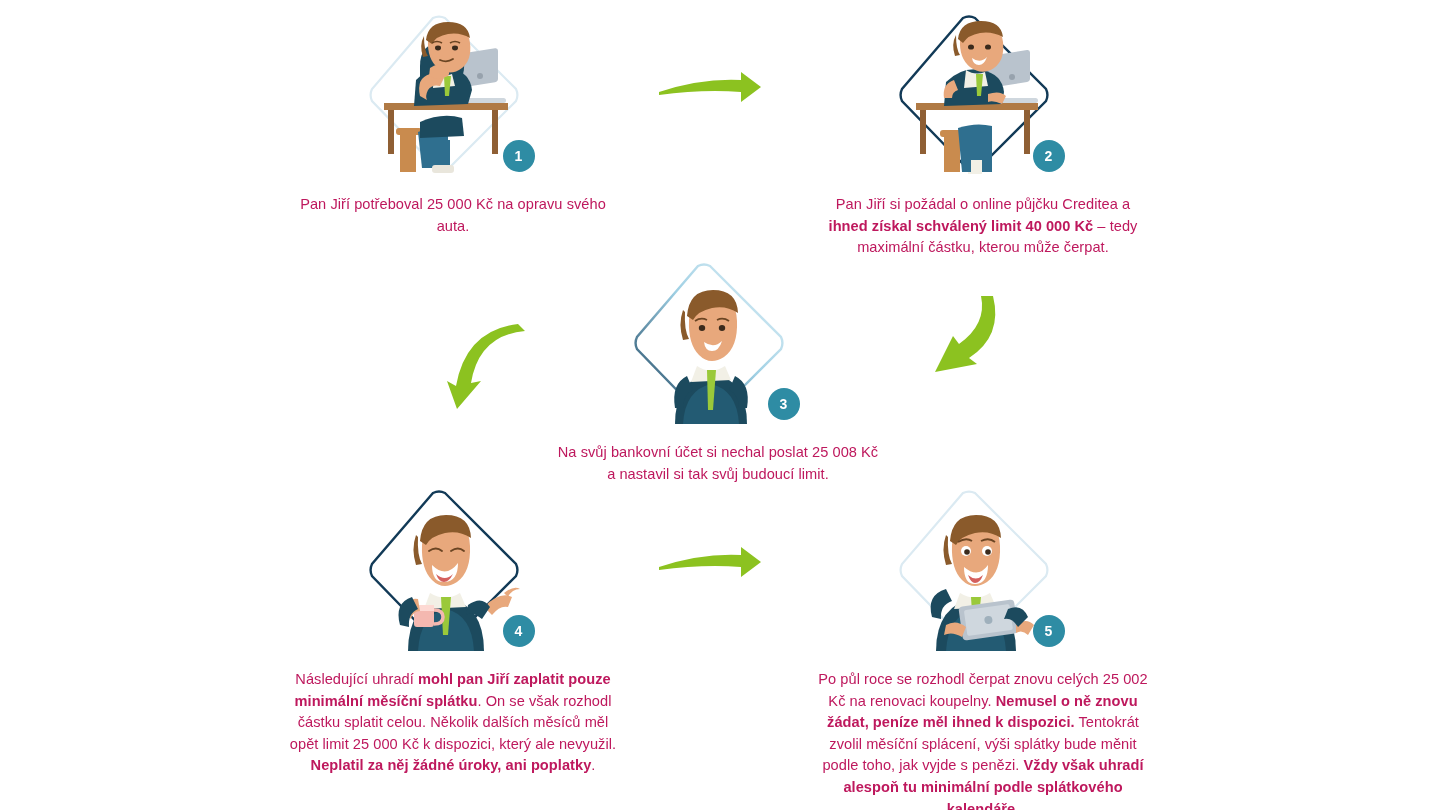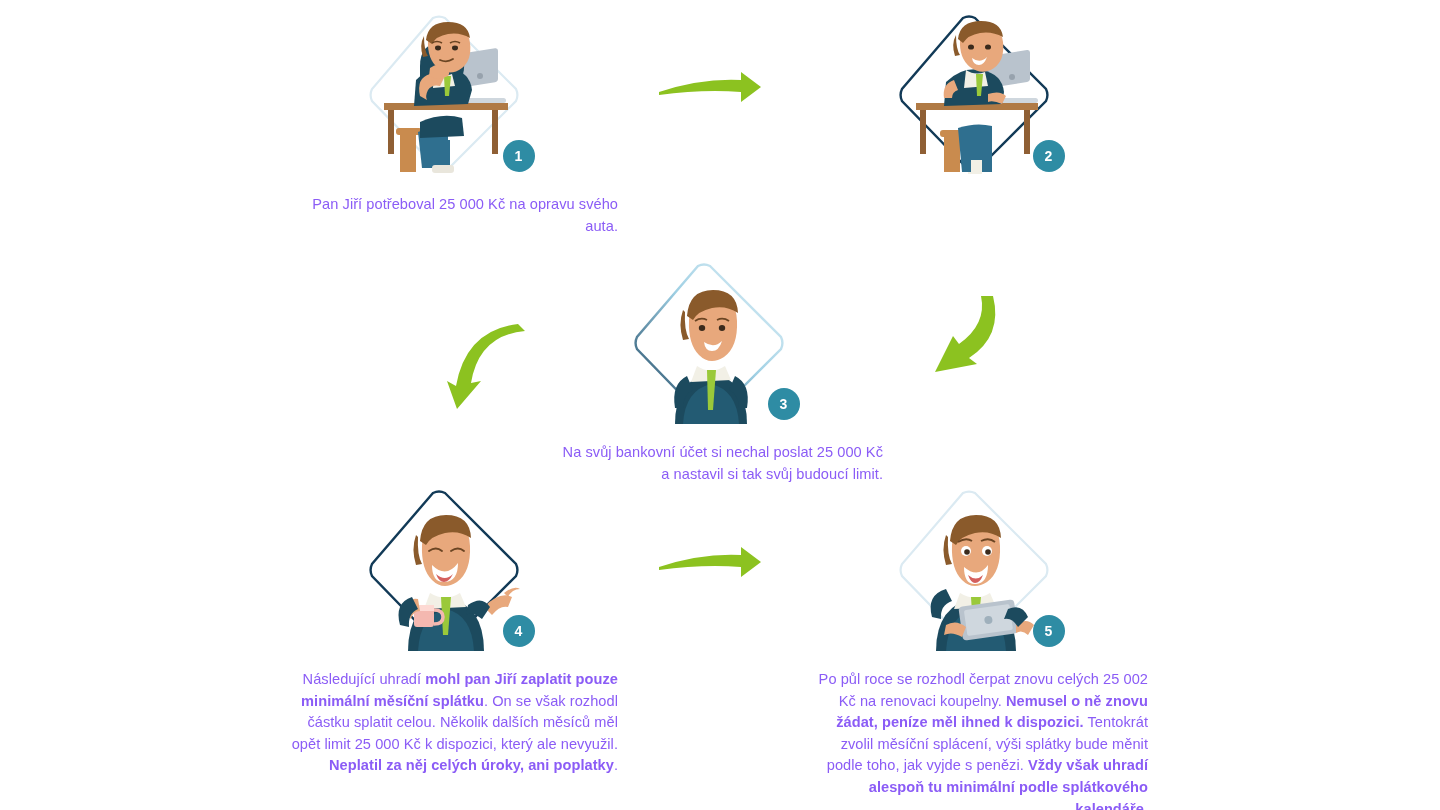--- a/index.html
+++ b/index.html
@@ -63,24 +63,24 @@
     display: flex;
     align-items: center;
     justify-content: center;
     letter-spacing: 0.3px;
   }
 
   
   .caption {
     margin-top: 16px;
     width: 330px;
-    text-align: right;
+    text-align: center;
     font-size: 14.6px;
     line-height: 1.48;
-    color: #8b5cf6;
+    color: #be185d;
     letter-spacing: 0.05px;
     margin-left: 16px;
   }
   .caption b { font-weight: bold; }
 
   
   .arrow {
     position: absolute;
   }
   .arrow svg { display: block; overflow: visible; }
@@ -162,20 +162,23 @@
           <path d="M68 25 q0 14 4 20 l-5 1 q-4 -12 1 -21 Z" fill="#8a5a2b"></path>
           <ellipse cx="83" cy="37" rx="3" ry="2.6" fill="#3a2a1c"></ellipse>
           <ellipse cx="100" cy="37" rx="3" ry="2.6" fill="#3a2a1c"></ellipse>
           <path d="M84 48 q8 6 15 -1 q-3 8 -8 8 q-6 0 -7 -7 Z" fill="#ffffff"></path>
           <path d="M56 88 q-2 -14 10 -18 l4 10 q-6 2 -6 8 Z" fill="#e8a87c"></path>
           <path d="M100 84 q12 -4 18 2 l-4 8 q-9 -4 -14 -2 Z" fill="#e8a87c"></path>
         </g>
       </svg>
       <div class="badge">2</div>
     </div>
+    <div class="caption">
+      <span>Pan Jiří si požádal o online půjčku Creditea a </span><b>ihned získal schválený limit 40 000 Kč</b><span> – tedy maximální částku, kterou může čerpat.</span>
+    </div>
   </div>
 
   <div class="step step-3">
     <div class="illus-wrap">
       <svg viewBox="0 0 175 168" xmlns="http://www.w3.org/2000/svg">
         <defs>
           <linearGradient id="frame3" x1="0" y1="1" x2="1" y2="0">
             <stop offset="0%" stop-color="#123a57"></stop>
             <stop offset="55%" stop-color="#9fd0e4"></stop>
             <stop offset="100%" stop-color="#eaf5fa"></stop>
@@ -195,21 +198,21 @@
           <path d="M72 63 q6 -4 12 -1" stroke="#6b4523" stroke-width="1.8" fill="none"></path>
           <path d="M94 62 q6 -3 12 1" stroke="#6b4523" stroke-width="1.8" fill="none"></path>
           <path d="M81 84 q10 7 18 -1 q-3 10 -10 10 q-7 0 -8 -9 Z" fill="#ffffff"></path>
           <path d="M52 150 q-4 -24 12 -32 l6 14 q-10 5 -10 18 Z" fill="#1c4a5e"></path>
           <path d="M124 150 q4 -24 -12 -32 l-6 14 q10 5 10 18 Z" fill="#1c4a5e"></path>
         </g>
       </svg>
       <div class="badge">3</div>
     </div>
     <div class="caption">
-      <span>Na svůj bankovní účet si nechal poslat 25 000 Kč a nastavil si tak svůj budoucí limit.</span>
+      <span>Na svůj bankovní účet si nechal poslat 25 008 Kč a nastavil si tak svůj budoucí limit.</span>
     </div>
   </div>
 
   <div class="step step-4">
     <div class="illus-wrap">
       <svg viewBox="0 0 175 168" xmlns="http://www.w3.org/2000/svg">
         <path d="M87 8 L158 79 a14 14 0 0 1 0 12 L91 158 a14 14 0 0 1 -12 0 L14 91 a14 14 0 0 1 0 -12 L75 8 a14 14 0 0 1 12 0 Z" fill="none" stroke="#123a57" stroke-width="2.4"></path>
         <g>
           <path d="M50 166 q0 -46 38 -54 q38 8 38 54 Z" fill="#1c4a5e"></path>
           <path d="M60 166 q2 -36 28 -42 q26 6 28 42 Z" fill="#235b73"></path>
@@ -228,21 +231,21 @@
           <rect x="56" y="120" width="20" height="22" rx="3" fill="#f4b8b0"></rect>
           <path d="M76 125 q9 0 9 7 q0 7 -9 7" fill="none" stroke="#f4b8b0" stroke-width="3.5"></path>
           <rect x="56" y="120" width="20" height="6" fill="#fdd9d3"></rect>
           <path d="M44 126 q4 -14 16 -12 l2 12 q-7 0 -9 8 Z" fill="#e8a87c"></path>
           <path d="M42 140 q-6 -22 12 -28 l6 12 q-10 4 -9 18 Z" fill="#1c4a5e"></path>
         </g>
       </svg>
       <div class="badge">4</div>
     </div>
     <div class="caption">
-      <span>Následující uhradí </span><b>mohl pan Jiří zaplatit pouze minimální měsíční splátku</b><span>. On se však rozhodl částku splatit celou. Několik dalších měsíců měl opět limit 25 000 Kč k dispozici, který ale nevyužil. </span><b>Neplatil za něj celých úroky, ani poplatky</b><span>.</span>
+      <span>Následující uhradí </span><b>mohl pan Jiří zaplatit pouze minimální měsíční splátku</b><span>. On se však rozhodl částku splatit celou. Několik dalších měsíců měl opět limit 25 000 Kč k dispozici, který ale nevyužil. </span><b>Neplatil za něj žádné úroky, ani poplatky</b><span>.</span>
     </div>
   </div>
 
   <div class="step step-5">
     <div class="illus-wrap">
       <svg viewBox="0 0 175 168" xmlns="http://www.w3.org/2000/svg">
         <path d="M87 8 L158 79 a14 14 0 0 1 0 12 L91 158 a14 14 0 0 1 -12 0 L14 91 a14 14 0 0 1 0 -12 L75 8 a14 14 0 0 1 12 0 Z" fill="none" stroke="#dbeaf2" stroke-width="2.2"></path>
         <g>
           <path d="M48 166 q0 -46 40 -54 q40 8 40 54 Z" fill="#1c4a5e"></path>
           <path d="M58 166 q2 -36 30 -42 q28 6 30 42 Z" fill="#235b73"></path>

